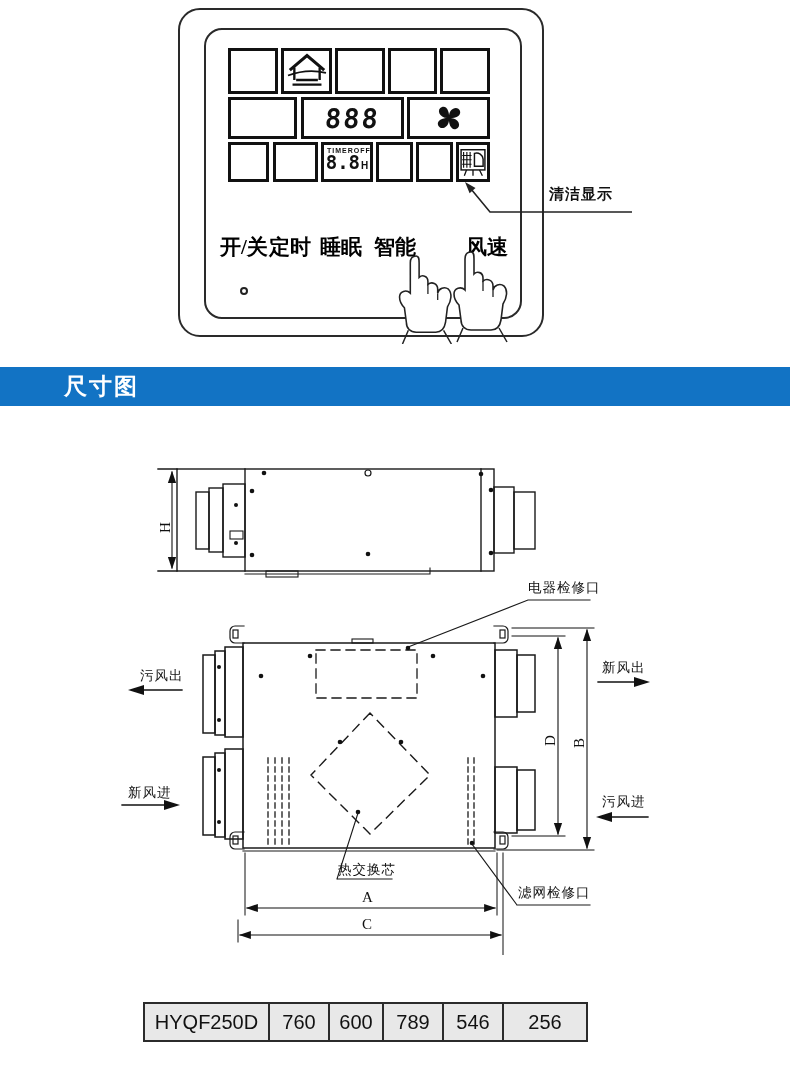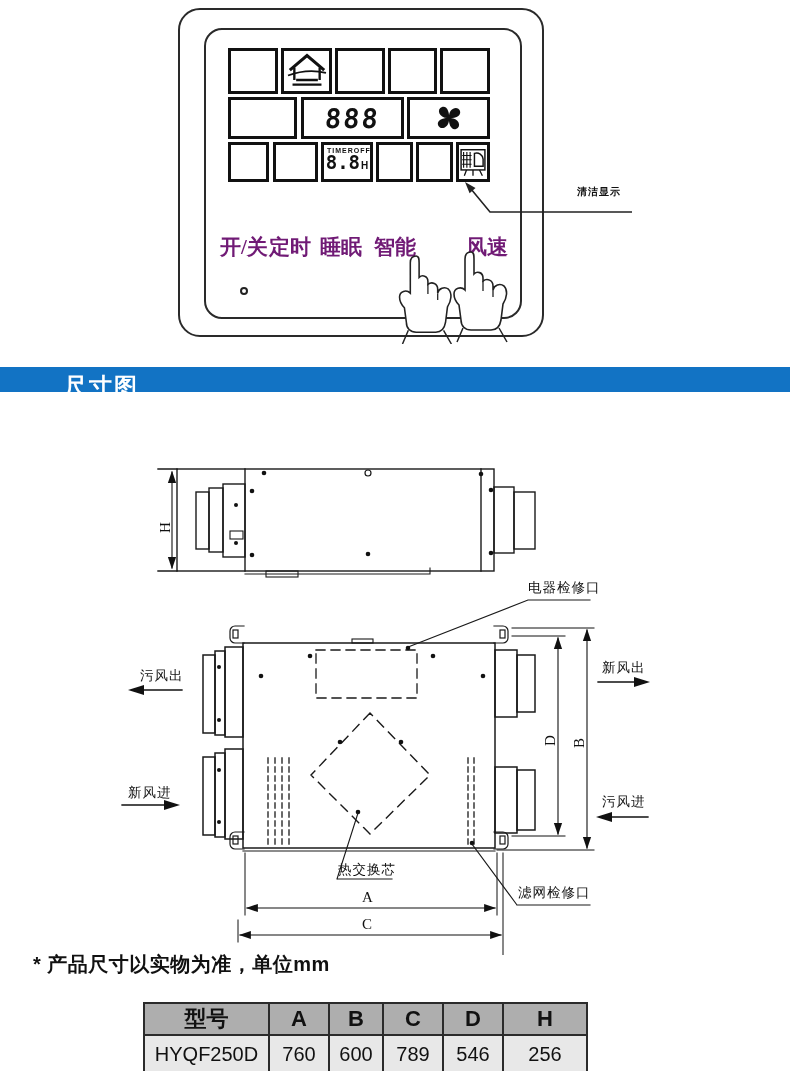--- a/index.html
+++ b/index.html
@@ -10,25 +10,25 @@
   .panel-outer{left:178px;top:8px;width:366px;height:329px;border:2px solid #2a2a2a;border-radius:22px;}
   .panel-inner{left:204px;top:28px;width:318px;height:291px;border:2px solid #2a2a2a;border-radius:18px;}
   .cell{position:absolute;border:3px solid #111;background:#fff;box-sizing:border-box;
         display:flex;align-items:center;justify-content:center;}
   .seg{font-family:"DejaVu Sans Mono",monospace;font-weight:bold;transform:skewX(-5deg);}
   .seg-main{font-size:27px;letter-spacing:2px;}
   .timer-cell{flex-direction:column;justify-content:flex-start;padding-top:2px;}
   .timer-top{font-size:7px;font-weight:bold;letter-spacing:1px;width:100%;display:flex;justify-content:space-between;padding:0 3px;box-sizing:border-box;}
   .timer-main{font-size:19px;line-height:17px;}
   .timer-h{font-size:10px;font-weight:bold;margin-left:1px;}
-  .btn-label{position:absolute;top:233px;font-family:"Liberation Serif",serif;font-weight:bold;font-size:21px;color:#701a75;white-space:nowrap;}
+  .btn-label{position:absolute;top:233px;font-family:"Liberation Serif",serif;font-weight:bold;font-size:21px;color:#000000;white-space:nowrap;}
   .led-dot{left:240px;top:287px;width:8px;height:8px;border:2px solid #222;border-radius:50%;}
-  .clean-label{left:577px;top:185px;font-family:"Liberation Serif",serif;font-weight:600;font-size:10px;letter-spacing:1px;white-space:nowrap;}
+  .clean-label{left:549px;top:185px;font-family:"Liberation Serif",serif;font-weight:600;font-size:15px;letter-spacing:1px;white-space:nowrap;}
   
-  .banner{left:0;top:367px;width:790px;height:25px;background:#1273c4;}
+  .banner{left:0;top:367px;width:790px;height:39px;background:#1273c4;}
   .banner span{position:absolute;left:64px;top:0;line-height:39px;color:#fff;font-weight:bold;font-size:23px;letter-spacing:2px;}
   
   .note{left:33px;top:951px;font-size:20px;font-weight:bold;letter-spacing:0.5px;white-space:nowrap;}
   .spec{left:143px;top:1002px;border-collapse:collapse;table-layout:fixed;}
   .spec th,.spec td{border:2px solid #2b2b2b;text-align:center;padding:0;}
   .spec th{background:#aeaeae;height:29px;font-size:22px;font-weight:bold;}
   .spec td{background:#e8e8e8;height:36px;font-size:20px;font-weight:normal;}
   svg text{font-family:"Liberation Serif",serif;fill:#111;}
   .hand{position:absolute;z-index:5;}
 </style>
@@ -267,40 +267,31 @@
     <g>
       <text x="338" y="874" font-size="13.5" letter-spacing="1">热交换芯</text>
       <path d="M358 813 L337 879 M337 879 H392" stroke="#1a1a1a" stroke-width="1.1"></path>
     </g>
     <g>
       <text x="518" y="897" font-size="13.5" letter-spacing="1">滤网检修口</text>
       <path d="M472 844 L517 905 M517 905 H590" stroke="#1a1a1a" stroke-width="1.1"></path>
     </g>
   </svg>
 
-  <div class="abs note">* 产品尺寸以实物为准，单位mm</div>
 
   <table class="abs spec">
     <colgroup>
       <col style="width:125px">
         <col style="width:60px">
         <col style="width:54px">
       <col style="width:60px">
         <col style="width:60px">
         <col style="width:84px">
     </colgroup>
     <tbody>
-        <tr>
-      <th>型号</th>
-      <th>A</th>
-      <th>B</th>
-      <th>C</th>
-      <th>D</th>
-      <th>H</th>
-    </tr>
     <tr>
       <td>HYQF250D</td>
       <td>760</td>
       <td>600</td>
       <td>789</td>
       <td>546</td>
       <td>256</td>
     </tr>
   </tbody>
     </table>

